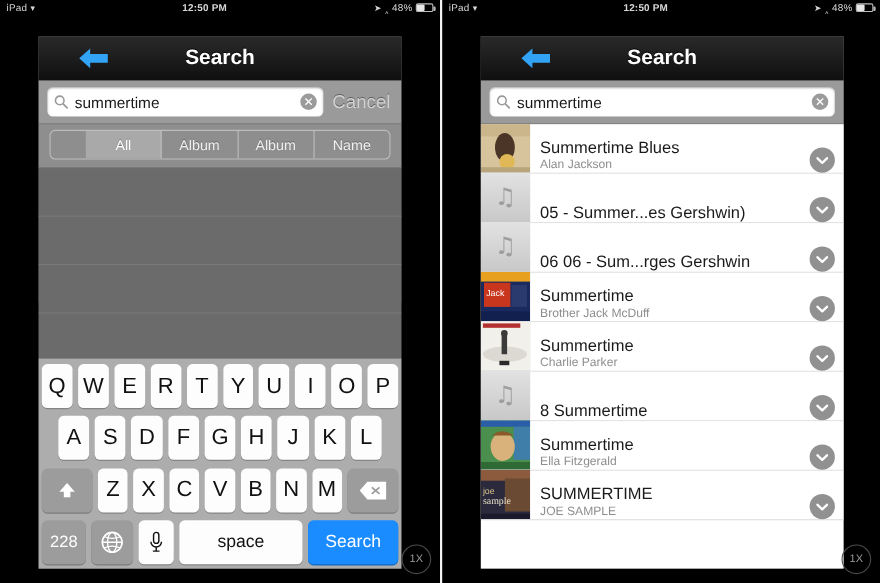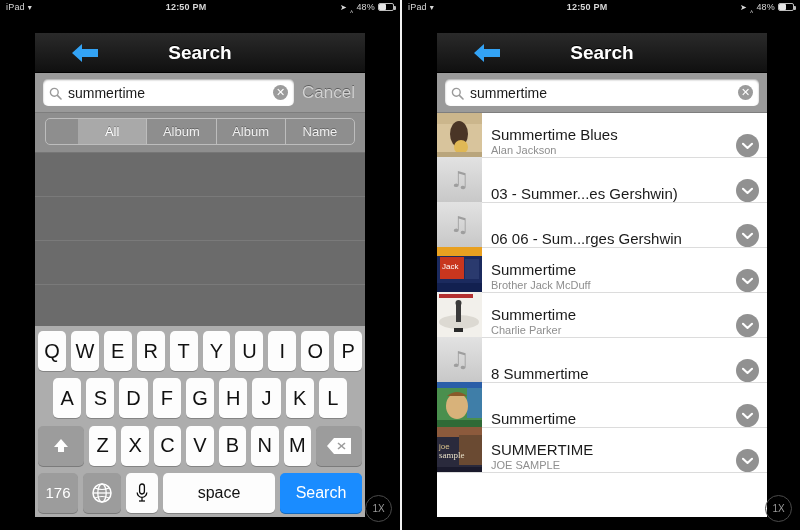--- a/index.html
+++ b/index.html
@@ -218,21 +218,21 @@
           <div class="key fn del">
             <svg width="26" height="18" viewBox="0 0 26 18">
               <path d="M8 1 L25 1 L25 17 L8 17 L1 9 Z" fill="#fff"></path>
               <line x1="12" y1="6" x2="19" y2="12" stroke="#9c9c9c" stroke-width="1.6"></line>
               <line x1="19" y1="6" x2="12" y2="12" stroke="#9c9c9c" stroke-width="1.6"></line>
             </svg>
           </div>
         </div>
 
         <div class="krow r4 kbottom">
-          <div class="key fn num">176</div>
+          <div class="key fn num">228</div>
           <div class="key fn globe">
             <svg width="22" height="22" viewBox="0 0 22 22">
               <circle cx="11" cy="11" r="9" fill="none" stroke="#fff" stroke-width="1.5"></circle>
               <ellipse cx="11" cy="11" rx="4.2" ry="9" fill="none" stroke="#fff" stroke-width="1.3"></ellipse>
               <line x1="2" y1="11" x2="20" y2="11" stroke="#fff" stroke-width="1.3"></line>
               <path d="M4 6 Q11 9 18 6" fill="none" stroke="#fff" stroke-width="1.1"></path>
               <path d="M4 16 Q11 13 18 16" fill="none" stroke="#fff" stroke-width="1.1"></path>
             </svg>
           </div>
           <div class="key mic">
@@ -316,21 +316,21 @@
                 <path d="M1 1.8 L5.5 6 L10 1.8" fill="none" stroke="#fff" stroke-width="2.1" stroke-linecap="round" stroke-linejoin="round"></path>
               </svg>
           </div>
         </div>
 
         <div class="row">
           <div class="art placeholder">
               <span class="note">♫</span>
             </div>
           <div class="rtext">
-            <div class="rtitle">03 - Summer...es Gershwin)</div>
+            <div class="rtitle">05 - Summer...es Gershwin)</div>
           </div>
           <div class="disc">
             <svg width="11" height="8" viewBox="0 0 11 8">
                 <path d="M1 1.8 L5.5 6 L10 1.8" fill="none" stroke="#fff" stroke-width="2.1" stroke-linecap="round" stroke-linejoin="round"></path>
               </svg>
           </div>
         </div>
 
         <div class="row">
           <div class="art placeholder">
@@ -410,20 +410,21 @@
               <rect width="45" height="45" fill="#4a8f4e"></rect>
               <rect x="0" y="0" width="45" height="6" fill="#2a5ea8"></rect>
               <rect x="30" y="6" width="15" height="30" fill="#3f7ea8"></rect>
               <ellipse cx="20" cy="24" rx="11" ry="13" fill="#d8b27a"></ellipse>
               <path d="M10 14 Q20 6 30 14" fill="#8a5a2a"></path>
               <rect x="0" y="38" width="45" height="7" fill="#2f6a36"></rect>
             </svg>
           </div>
           <div class="rtext">
             <div class="rtitle">Summertime</div>
+            <div class="rsub">Ella Fitzgerald</div>
           </div>
           <div class="disc">
             <svg width="11" height="8" viewBox="0 0 11 8">
                 <path d="M1 1.8 L5.5 6 L10 1.8" fill="none" stroke="#fff" stroke-width="2.1" stroke-linecap="round" stroke-linejoin="round"></path>
               </svg>
           </div>
         </div>
 
         <div class="row">
           <div class="art">

